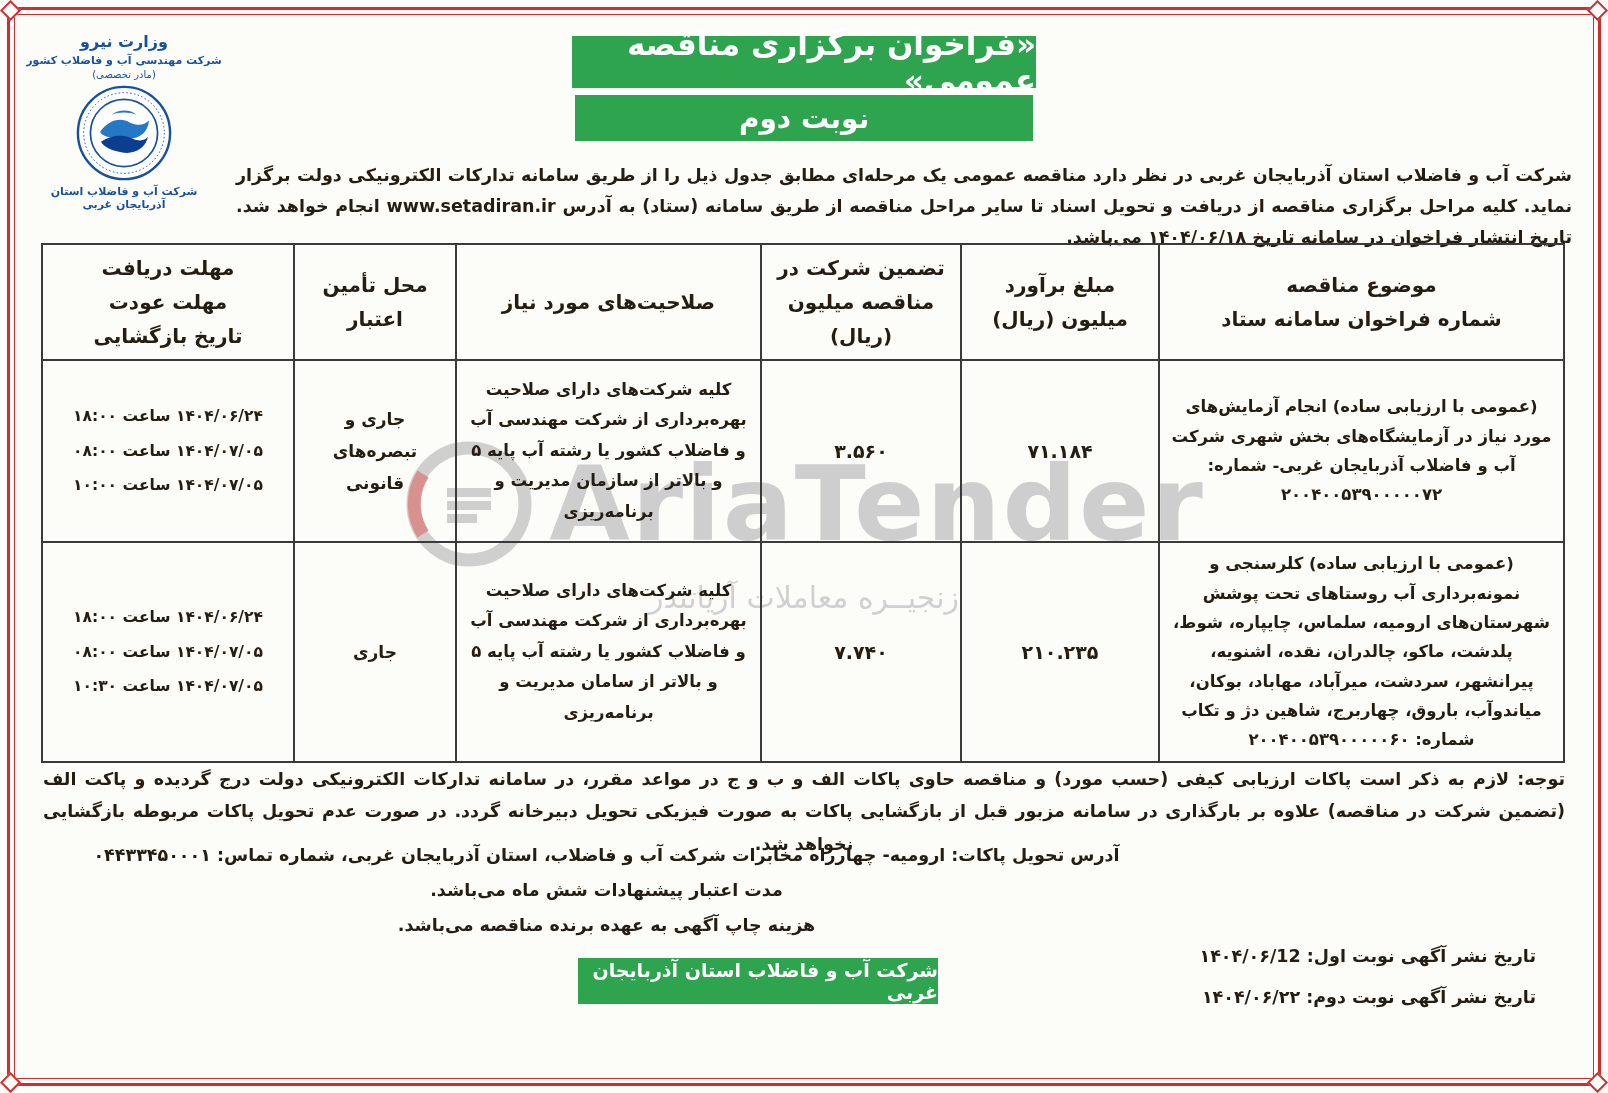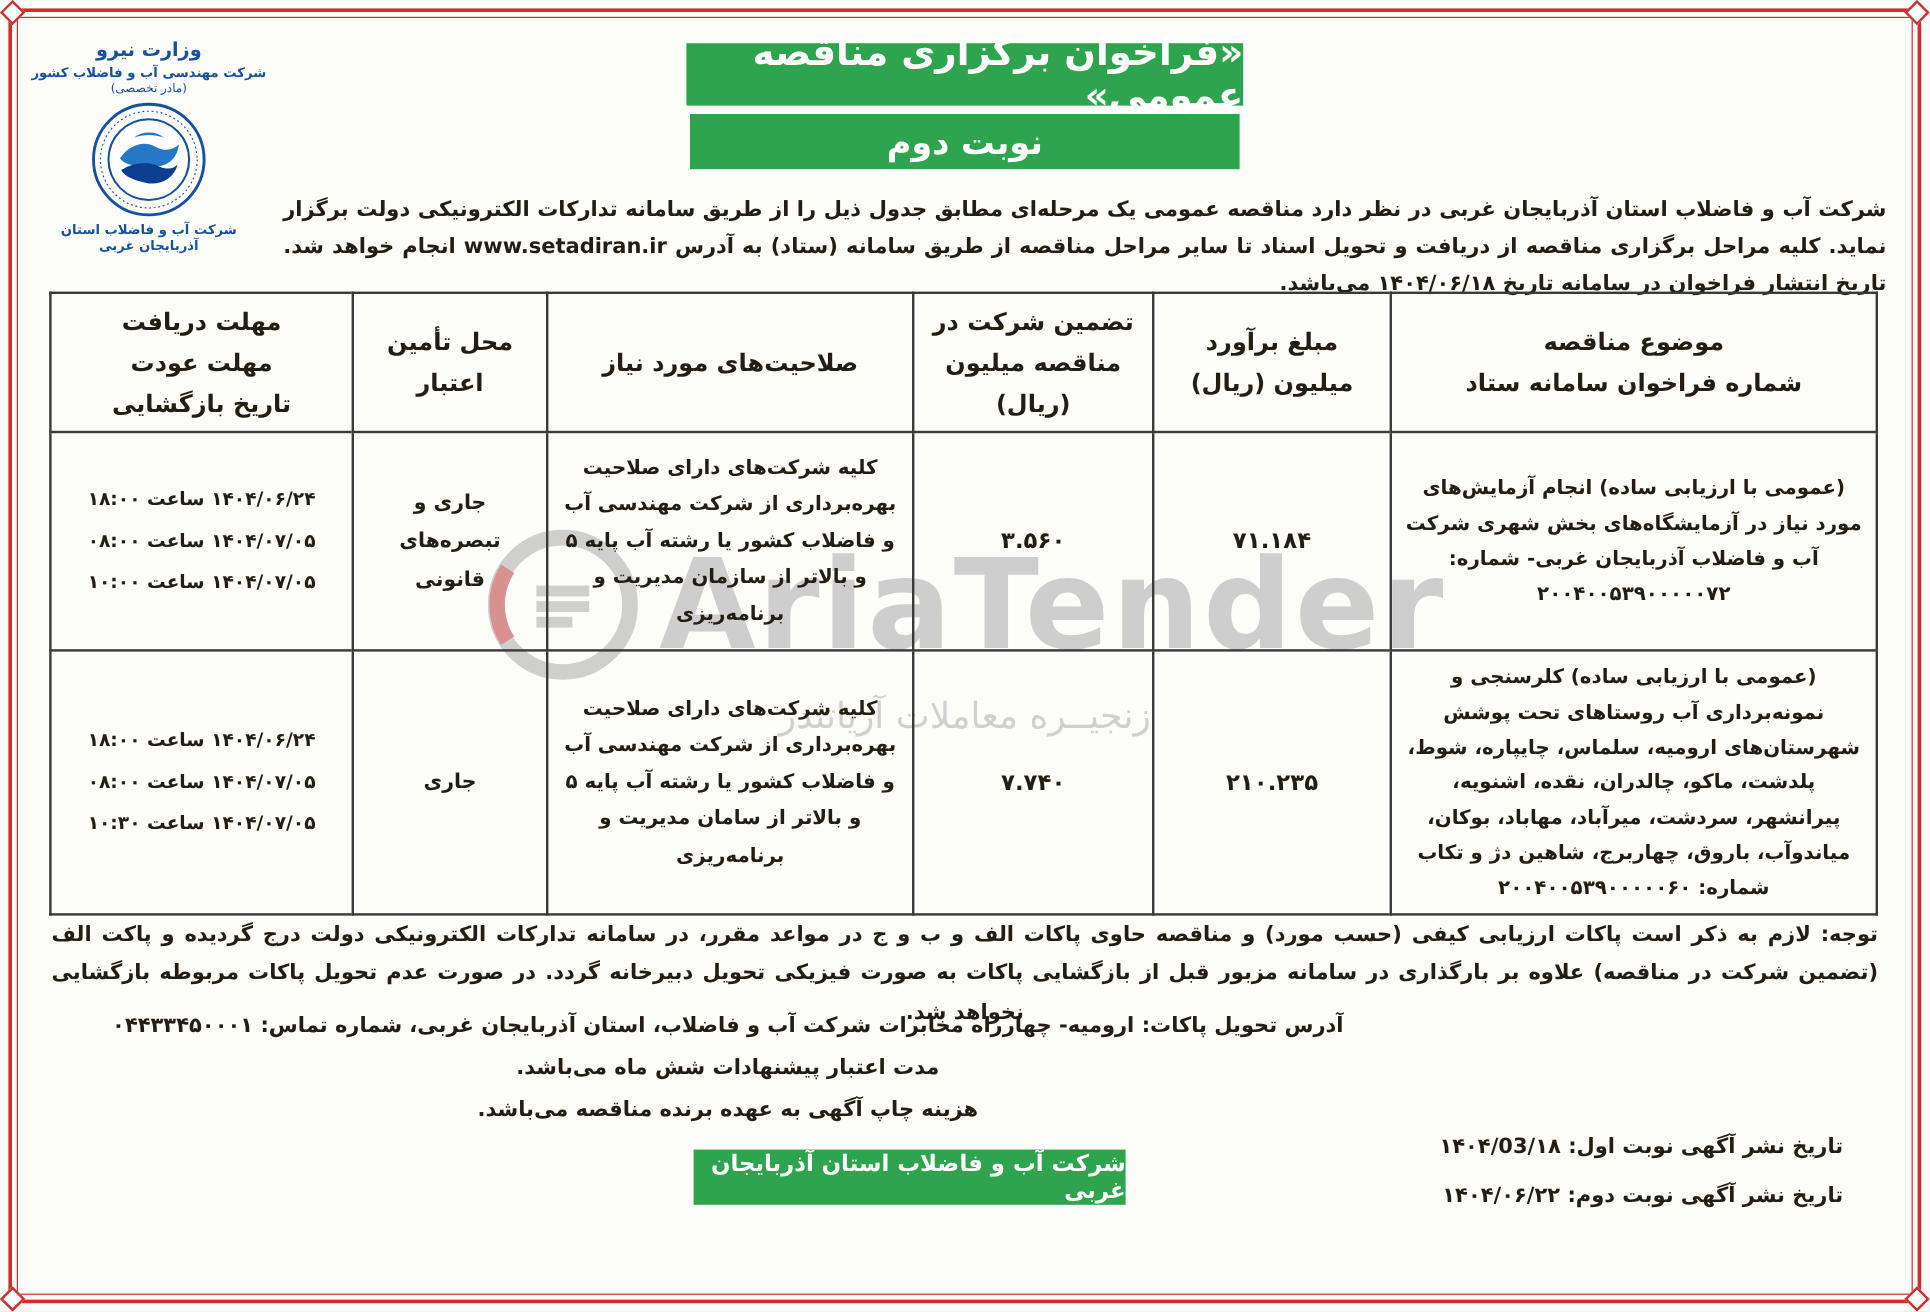--- a/index.html
+++ b/index.html
@@ -198,17 +198,17 @@
     <div>آدرس تحویل پاکات: ارومیه- چهارراه مخابرات شرکت آب و فاضلاب، استان آذربایجان غربی، شماره تماس: ۰۴۴۳۳۴۵۰۰۰۱</div>
     <div>مدت اعتبار پیشنهادات شش ماه می‌باشد.</div>
     <div>هزینه چاپ آگهی به عهده برنده مناقصه می‌باشد.</div>
   </div>
 
   <div class="company-banner">
     <span>شرکت آب و فاضلاب استان آذربایجان غربی</span>
   </div>
 
   <div class="pub-dates">
-    <div>تاریخ نشر آگهی نوبت اول: ۱۴۰۴/03/۱۸</div>
+    <div>تاریخ نشر آگهی نوبت اول: ۱۴۰۴/۰۶/12</div>
     <div>تاریخ نشر آگهی نوبت دوم: ۱۴۰۴/۰۶/۲۲</div>
   </div>
 
 </div>
 
 </body></html>

